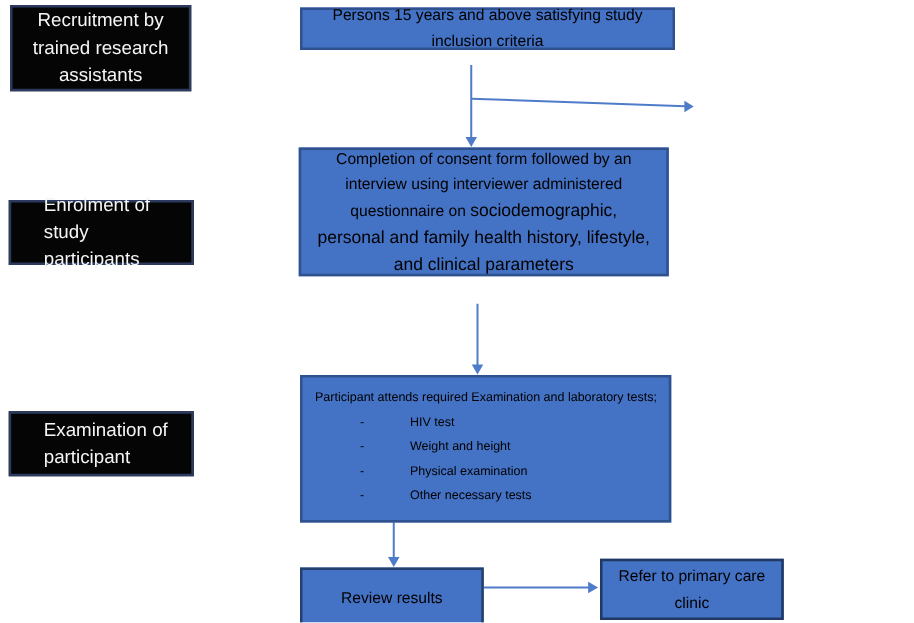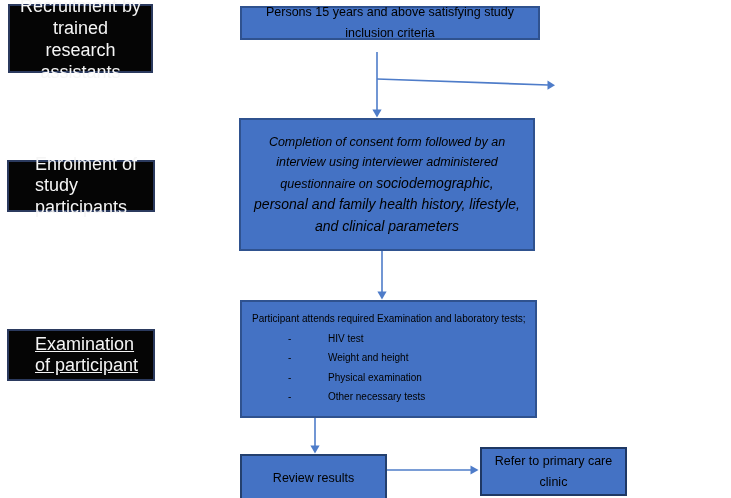--- a/index.html
+++ b/index.html
@@ -21,50 +21,50 @@
     color:var(--node-text);
   }
   .connectors{position:absolute;left:0;top:0;width:731px;height:498px;pointer-events:none;}
 
   .label-box{
     position:absolute;box-sizing:border-box;
     background:var(--label-fill);
     border:2px solid var(--label-border);
     color:var(--label-text);
     display:flex;flex-direction:column;justify-content:center;
-    font-size:18px;line-height:22px;
+    font-size:15px;line-height:22px;
   }
   .label-center{text-align:center;padding:0 6px;}
   .label-left{text-align:left;padding:0 8px 0 26px;line-height:21.5px;}
 
   .node{
     position:absolute;box-sizing:border-box;
     background:var(--node-fill);
     border:2px solid var(--node-border);
     color:var(--node-text);
     display:flex;flex-direction:column;justify-content:center;
     text-align:center;font-size:12.5px;line-height:20px;
   }
   .node-inclusion{left:240px;top:6px;width:300px;height:34px;padding:0 8px;line-height:21px;}
   .node-exclude{left:555px;top:53px;width:167px;height:69px;padding:0 12px;line-height:20.5px;border-color:var(--node-border-dark);}
-  .node-consent{left:239px;top:118px;width:296px;height:133px;padding:2px 12px;line-height:20.5px;font-style:italic;}
+  .node-consent{left:239px;top:118px;width:296px;height:103px;padding:2px 12px;line-height:20.5px;}
   .node-consent .alt{font-size:14px;}
   .node-exam{
     left:240px;top:300px;width:297px;height:118px;
     justify-content:flex-start;text-align:left;
     padding:7px 6px 0 10px;font-size:10px;line-height:19.5px;
   }
   .exam-row{display:block;width:100%;}
   .exam-row .dash{display:inline-block;margin-left:36px;width:40px;}
   .node-review{left:240px;top:454px;width:147px;height:48px;border-color:#24406e;}
   .node-refer{left:480px;top:447px;width:147px;height:49px;line-height:21px;border-color:var(--node-border-dark);}
 
   .lb-recruitment{left:8px;top:4px;width:145px;height:69px;}
   .lb-enrolment{left:7px;top:160px;width:148px;height:52px;}
-  .lb-examination{left:7px;top:329px;width:148px;height:52px;text-decoration:underline;}
+  .lb-examination{left:7px;top:329px;width:148px;height:52px;}
 </style>
 </head>
 <body>
 
 <div class="canvas">
 
   <svg class="connectors" viewBox="0 0 731 498" xmlns="http://www.w3.org/2000/svg">
     <g>
       <line x1="377" y1="52" x2="377" y2="110" stroke="var(--arrow)" stroke-width="1.6"></line>
       <path d="M372.4,109.5 L381.6,109.5 L377,117.5 Z" fill="var(--arrow)"></path>

